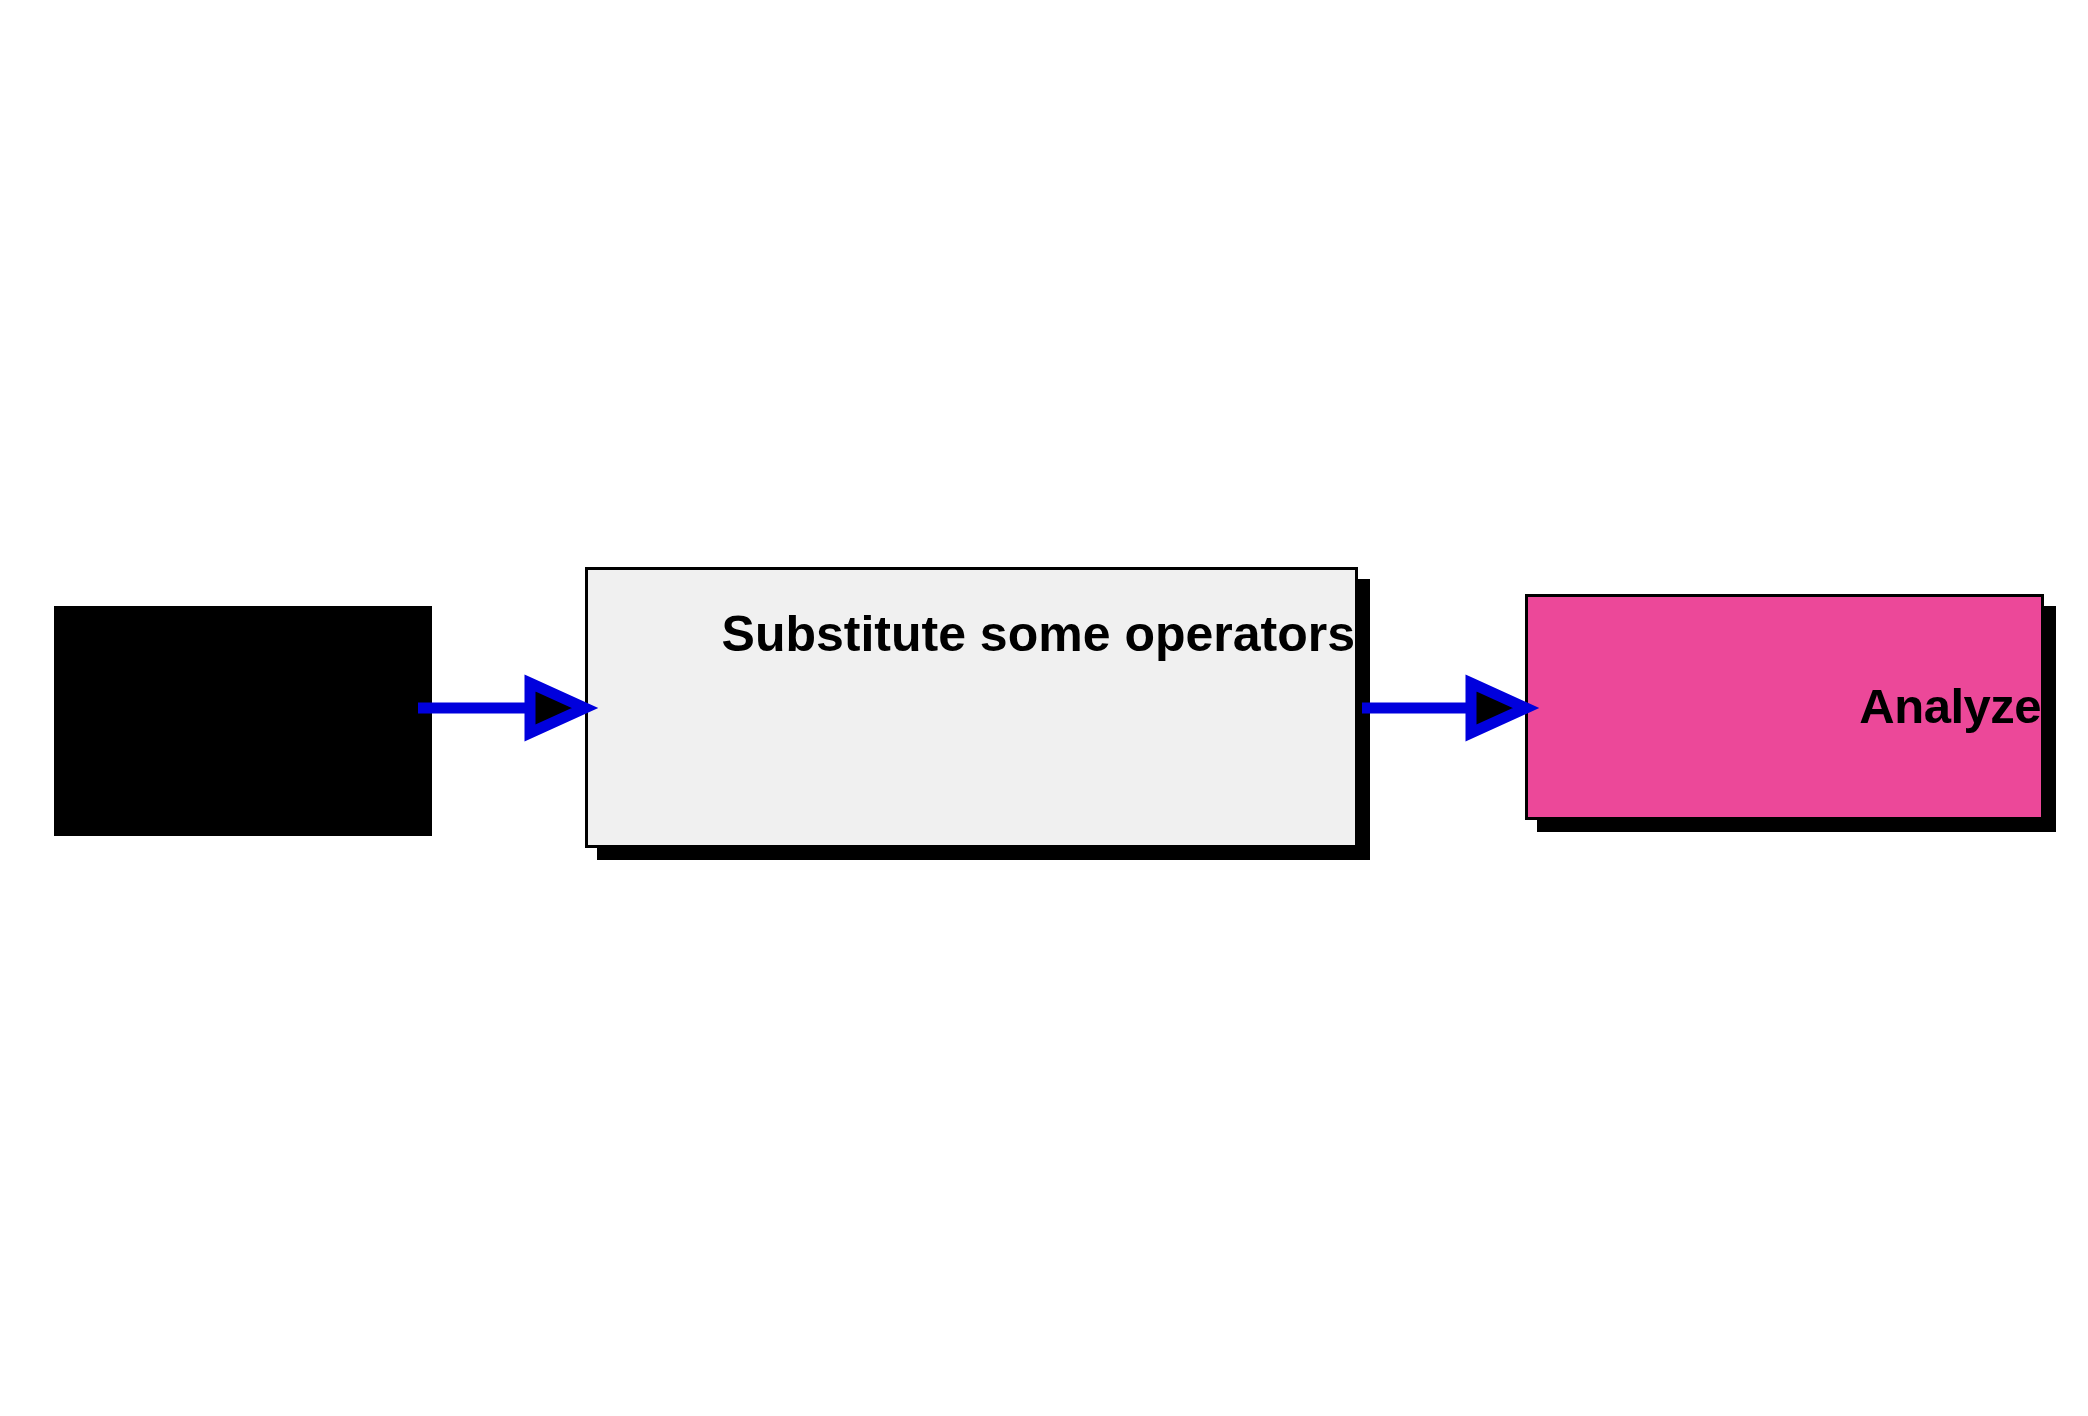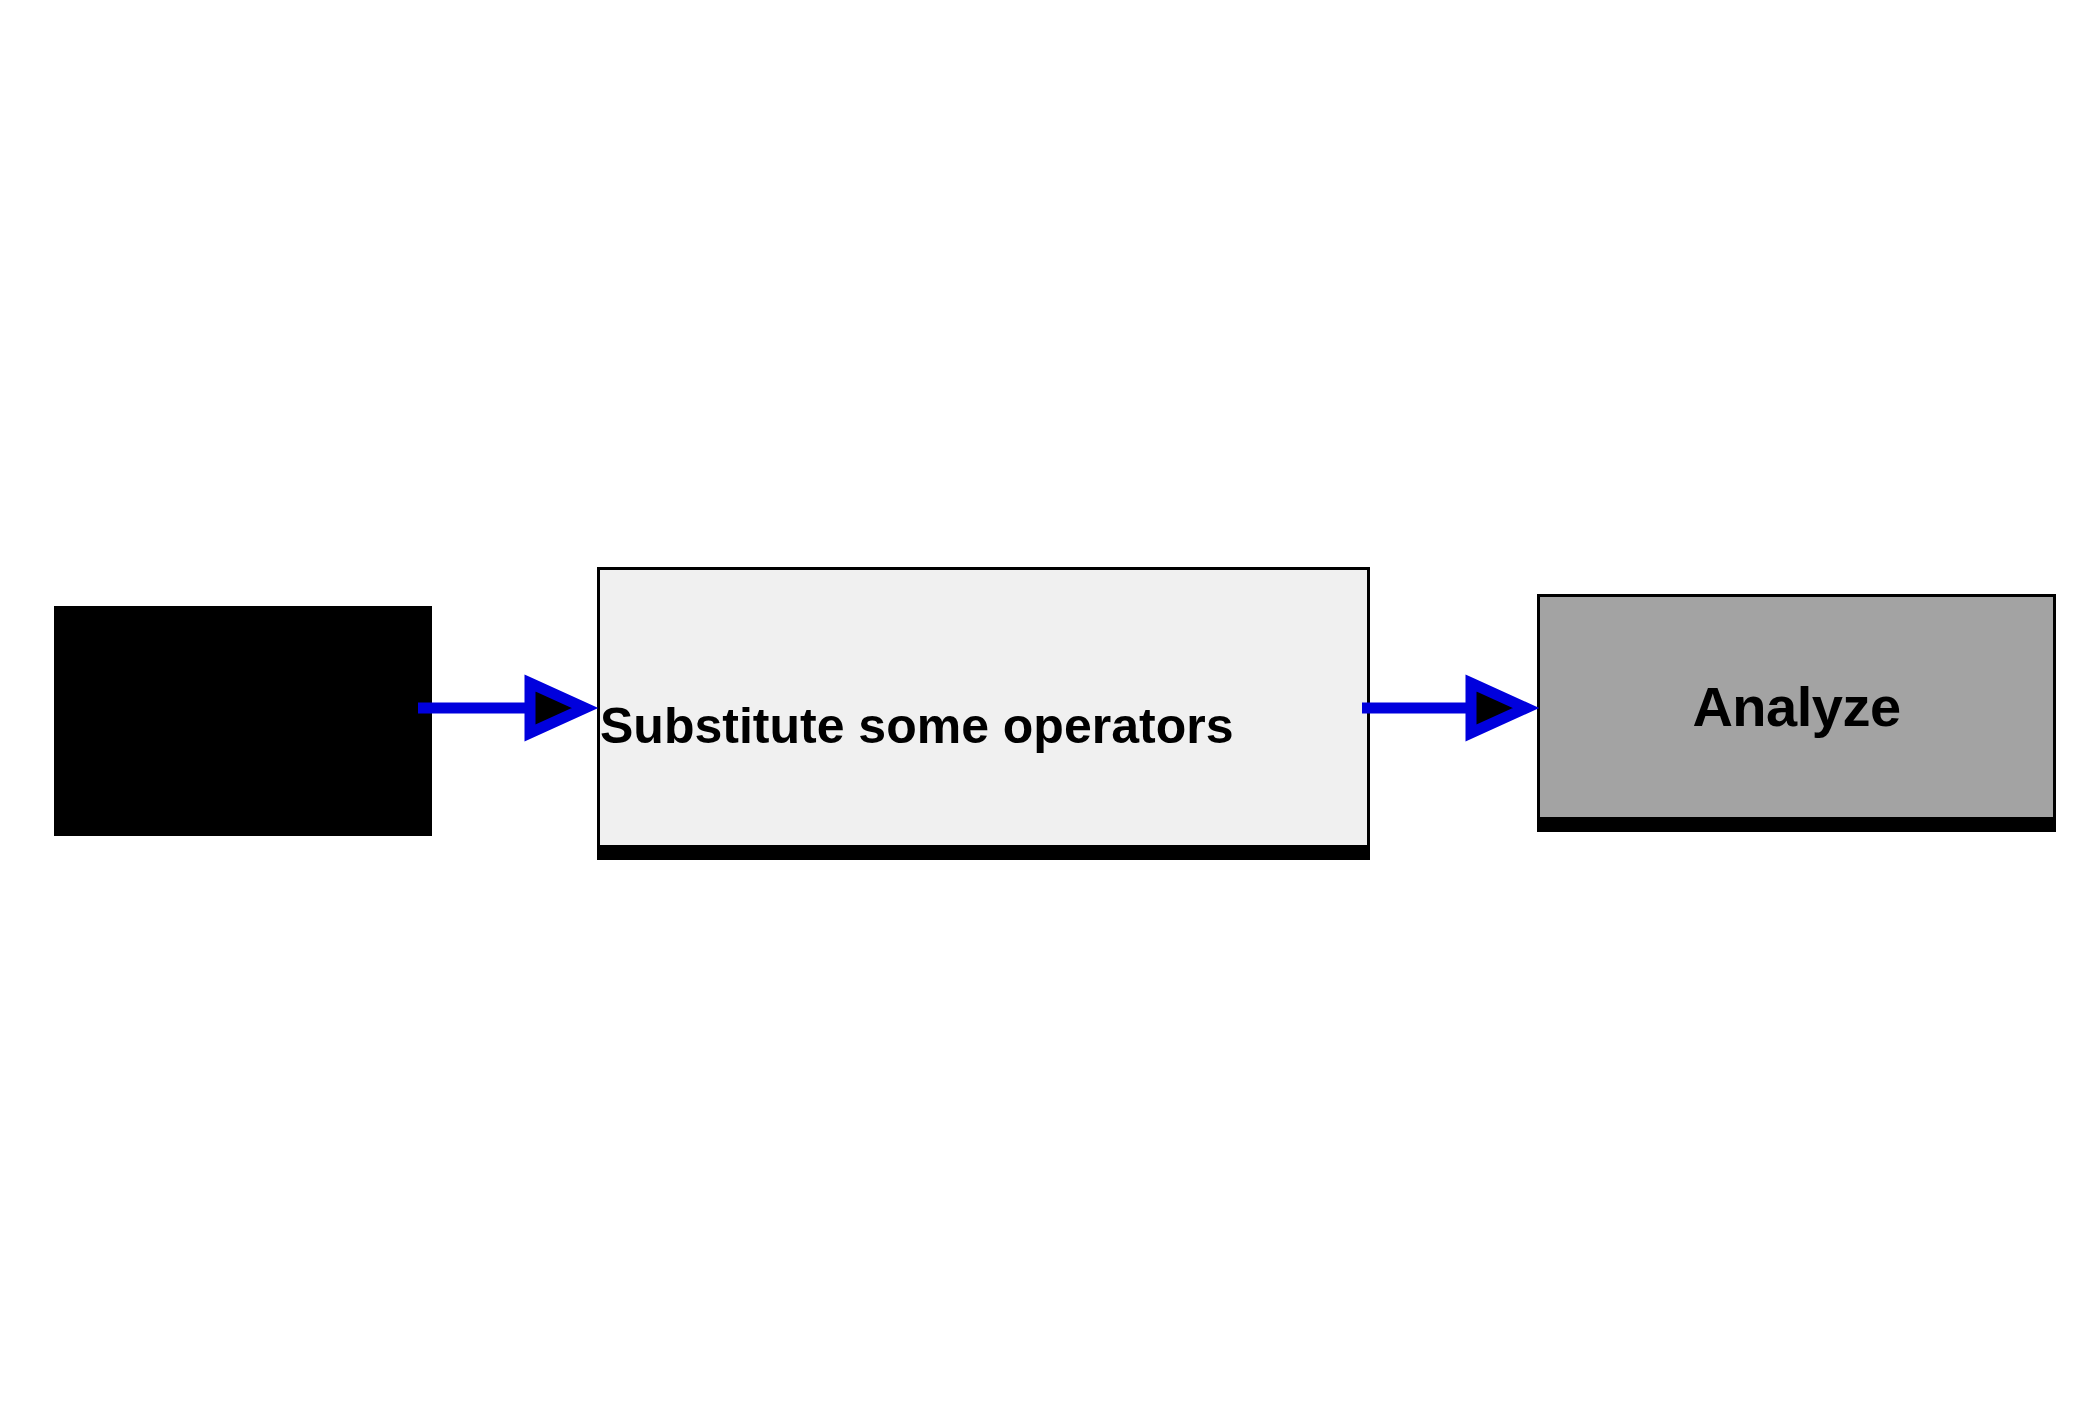--- a/index.html
+++ b/index.html
@@ -16,29 +16,28 @@
     overflow: hidden;
     font-family: "Liberation Sans", sans-serif;
   }
 
   
   .node {
     position: absolute;
     box-sizing: border-box;
     border: 3px solid #000000;
     display: flex;
-    flex-direction: row;
-    align-items: center;
+    flex-direction: column;
+    align-items: flex-end;
     justify-content: center;
     color: #000000;
     font-weight: bold;
     text-align: center;
     line-height: 1.05;
     z-index: 2;
-    margin-left: 12px;
   }
   .shadow {
     position: absolute;
     background: #000000;
     z-index: 1;
   }
 
   
   #compile-shadow { left: 54px;  top: 606px; width: 378px; height: 230px; }
   #node-compile {
@@ -56,22 +55,22 @@
     font-size: 50px;
     justify-content: flex-start;
     padding-top: 38px;
   }
   #node-substitute .line2 { margin-top: 64px; }
 
   
   #analyze-shadow { left: 1537px; top: 606px; width: 519px; height: 226px; }
   #node-analyze {
     left: 1525px; top: 594px; width: 519px; height: 226px;
-    background: #a3a3a3;
-    font-size: 56px;
+    background: #ec4899;
+    font-size: 49px;
     letter-spacing: -0.5px;
   }
 
   
   .arrow {
     position: absolute;
     z-index: 3;
     overflow: visible;
   }
   #arrow-compile-substitute { left: 418px; top: 677px; width: 175px; height: 62px; }

